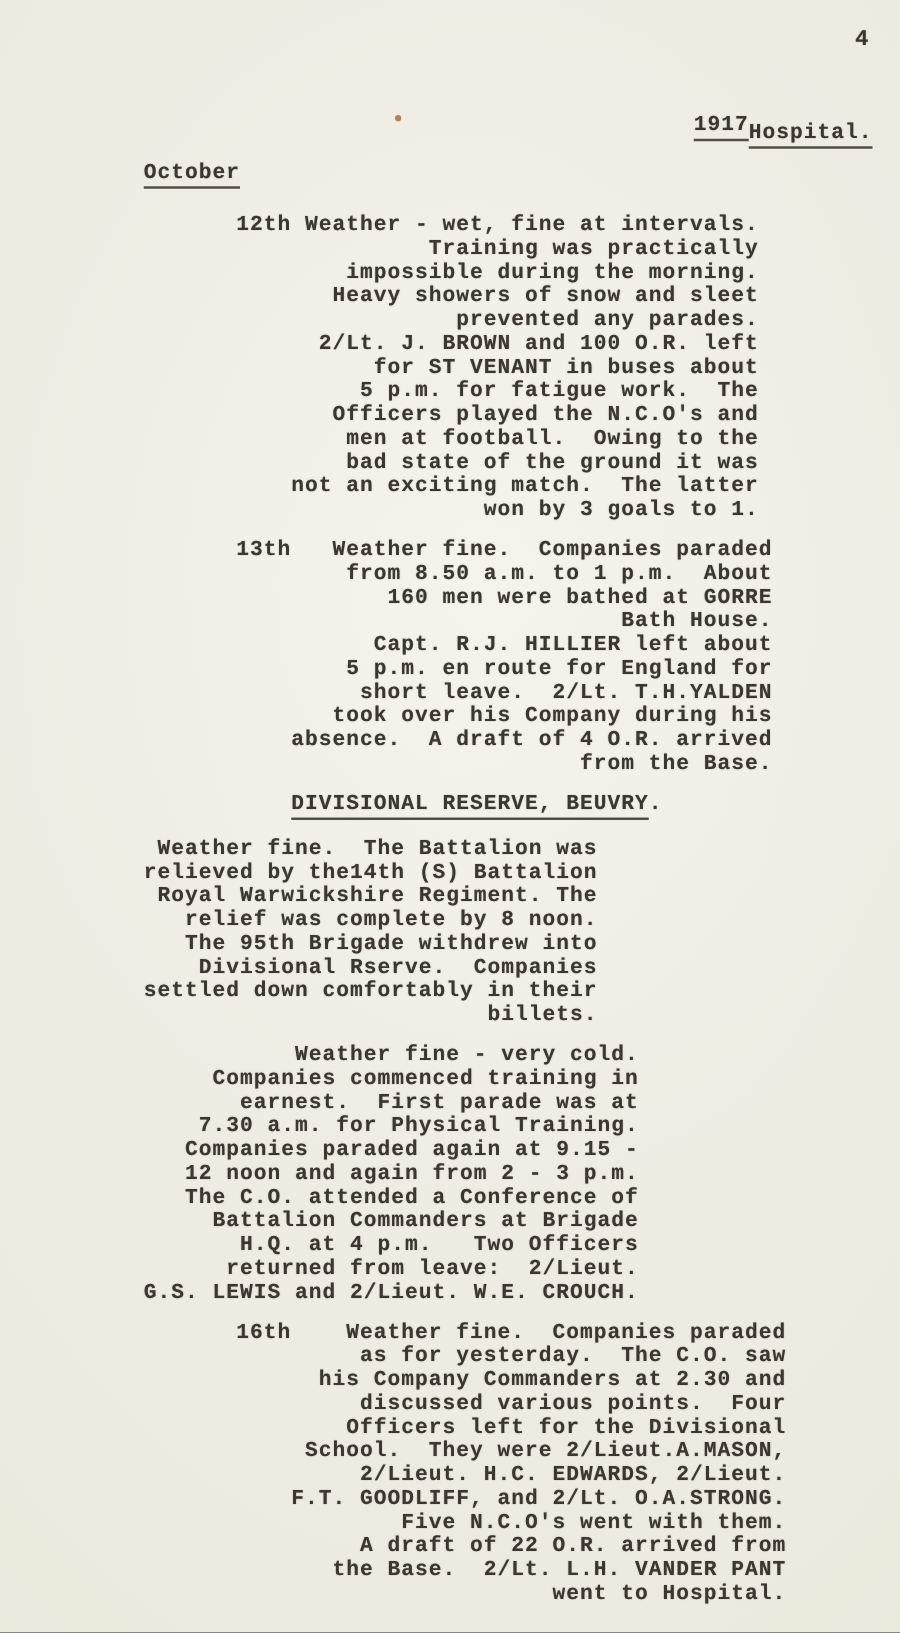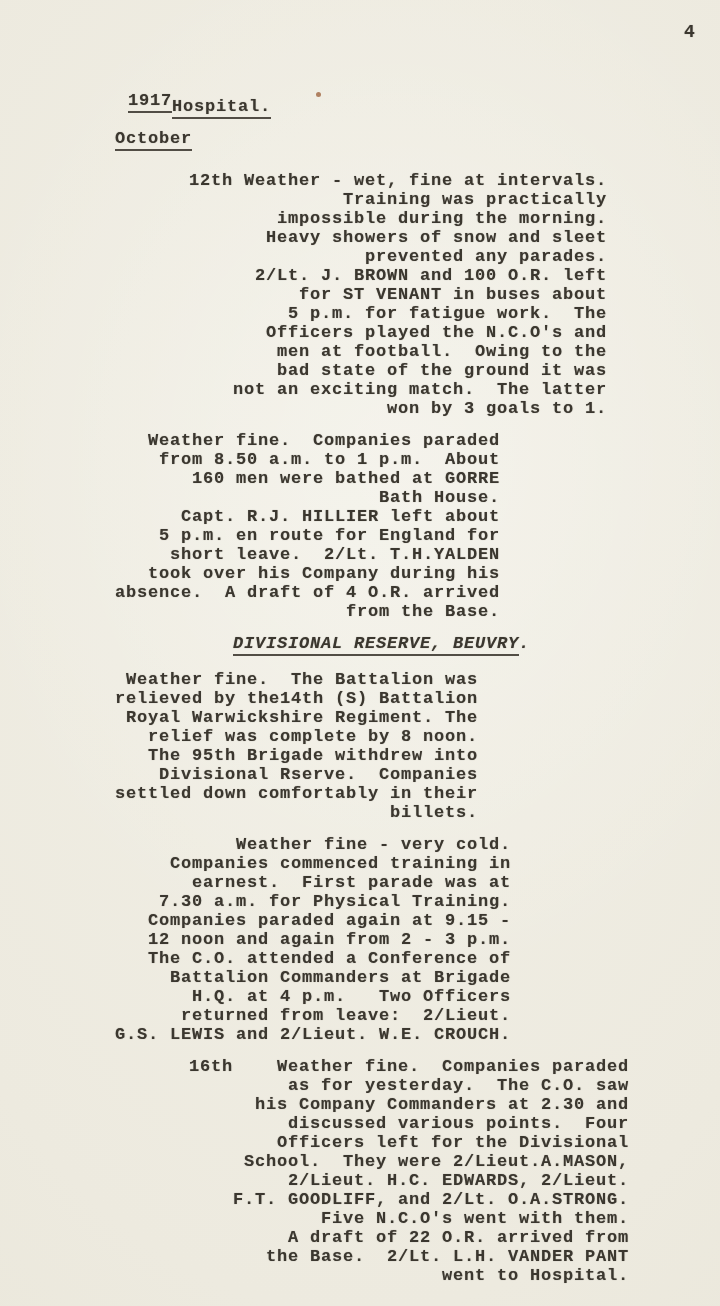--- a/index.html
+++ b/index.html
@@ -32,24 +32,24 @@
     top: 92px;
     width: 5px;
     height: 5px;
     border-radius: 50%;
     background: #9a5c35;
     opacity: 0.75;
   }
   .header-row {
     position: absolute;
     top: 91px;
-    left: 128px;
+    left: 118px;
     width: 580px;
     display: flex;
-    justify-content: flex-start;
+    justify-content: flex-end;
     align-items: flex-start;
   }
   .appendix-heading { margin-top: 6px; }
   .u {
     display: inline-block;
     border-bottom: 2px solid rgba(59,55,47,0.88);
     padding-bottom: 1px;
   }
   .month-row {
     position: absolute;
@@ -58,21 +58,21 @@
   }
   .entries {
     position: absolute;
     top: 171px;
     left: 115px;
     width: 590px;
   }
   .entry { display: flex; margin-bottom: 13px; text-align: right; }
   .entry-date { width: 118px; flex: none; }
   .entry-text { white-space: pre-wrap; }
-  .heading-entry { margin-top: 1px; margin-bottom: 14px; font-style: italic; }
+  .heading-entry { margin-top: 1px; margin-bottom: 14px; }
 </style>
 </head>
 <body>
 
 <div class="page">
 
   <div class="page-number">4</div>
 
   <div class="ink-smudge"></div>
 
@@ -98,20 +98,21 @@
 for ST VENANT in buses about
 5 p.m. for fatigue work.  The
 Officers played the N.C.O's and
 men at football.  Owing to the
 bad state of the ground it was
 not an exciting match.  The latter
 won by 3 goals to 1.</div>
     </div>
 
     <div class="entry">
+      <div class="entry-date">13th</div>
       <div class="entry-text">Weather fine.  Companies paraded
 from 8.50 a.m. to 1 p.m.  About
 160 men were bathed at GORRE
 Bath House.
 Capt. R.J. HILLIER left about
 5 p.m. en route for England for
 short leave.  2/Lt. T.H.YALDEN
 took over his Company during his
 absence.  A draft of 4 O.R. arrived
 from the Base.</div>

